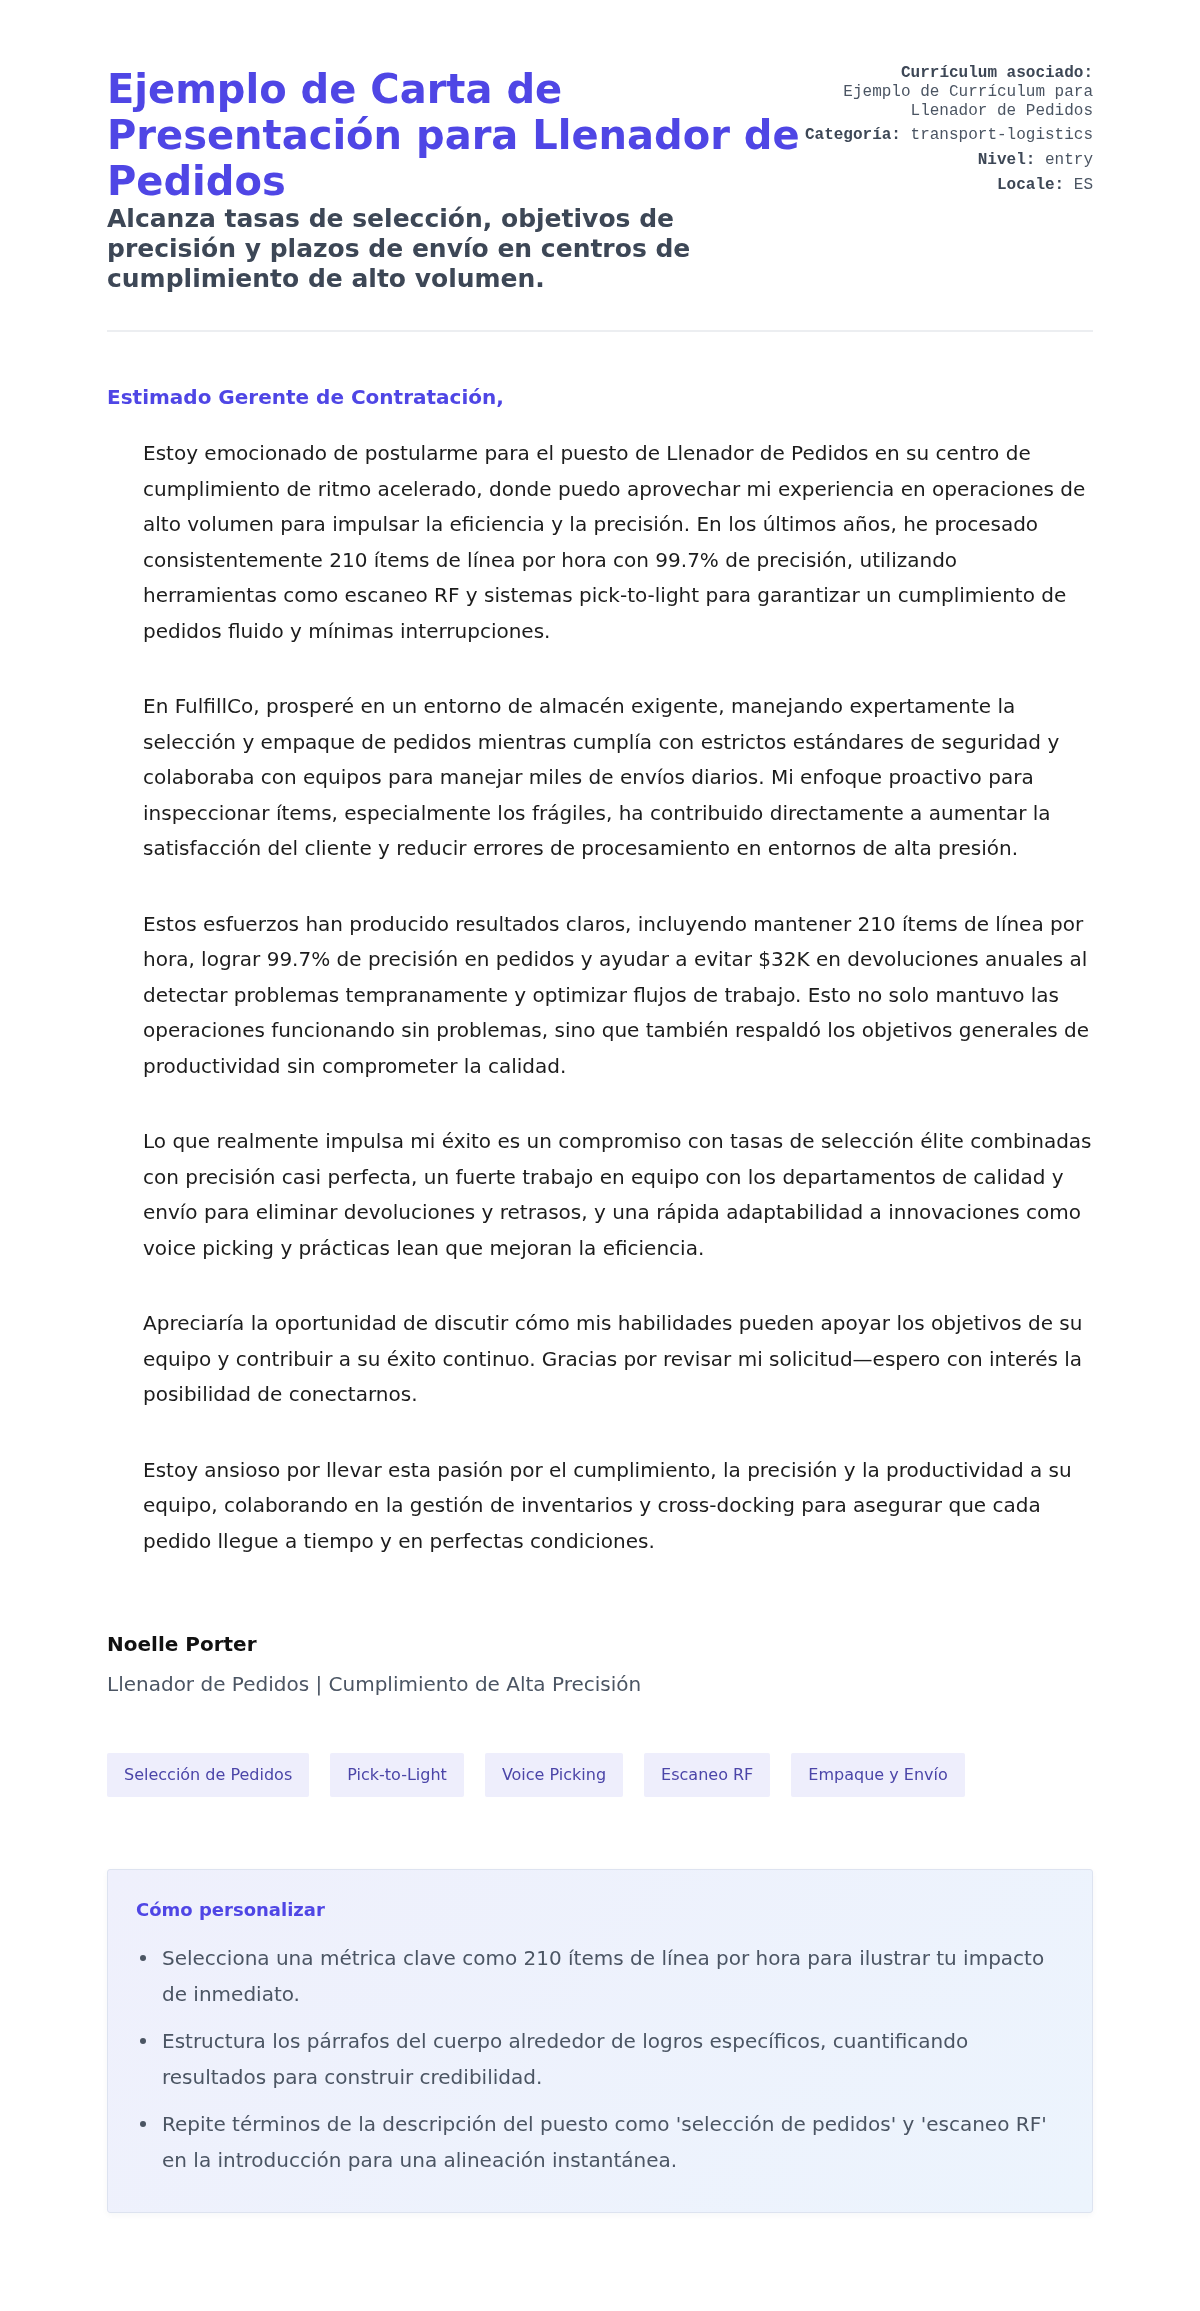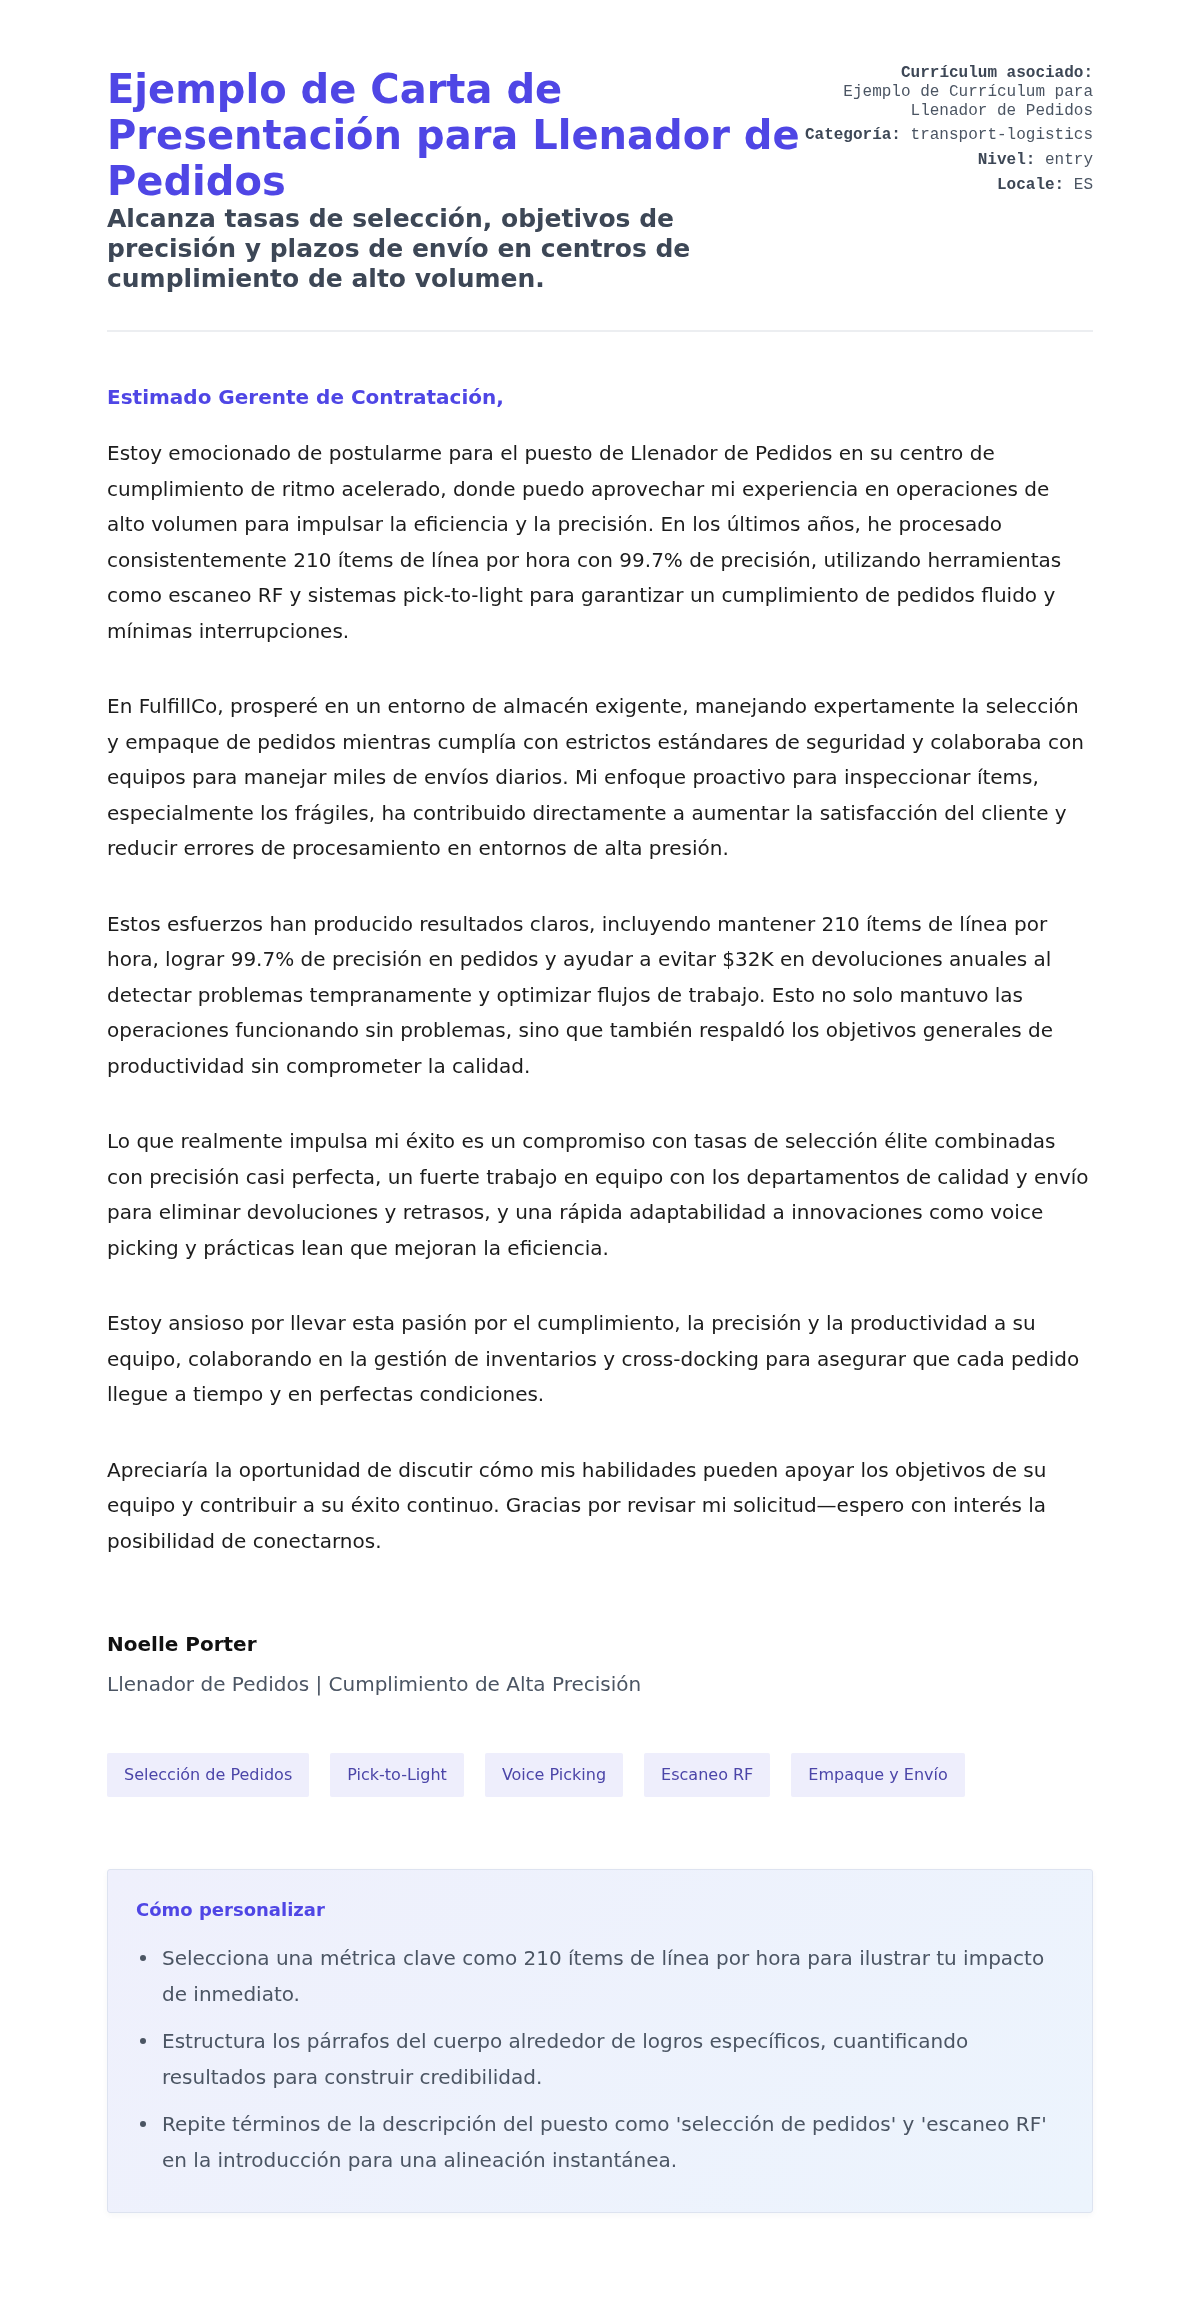--- a/index.html
+++ b/index.html
@@ -53,20 +53,21 @@
     font-size: 20px;
     font-weight: bold;
     color: #4f46e5;
     line-height: 26px;
   }
   .body-para {
     margin-top: 26px;
     font-size: 20px;
     line-height: 35.5px;
     color: #1c1c1c;
+    margin-left: 36px;
   }
   .body-para + .body-para { margin-top: 40px; }
   .signature { margin-top: 72px; }
   .sig-name {
     font-size: 20px;
     font-weight: bold;
     color: #111111;
     line-height: 26px;
   }
   .sig-title {
@@ -154,22 +155,22 @@
       </div>
     </div>
   </header>
 
   <section>
     <p class="greeting">Estimado Gerente de Contratación,</p>
     <p class="body-para">Estoy emocionado de postularme para el puesto de Llenador de Pedidos en su centro de cumplimiento de ritmo acelerado, donde puedo aprovechar mi experiencia en operaciones de alto volumen para impulsar la eficiencia y la precisión. En los últimos años, he procesado consistentemente 210 ítems de línea por hora con 99.7% de precisión, utilizando herramientas como escaneo RF y sistemas pick-to-light para garantizar un cumplimiento de pedidos fluido y mínimas interrupciones.</p>
     <p class="body-para">En FulfillCo, prosperé en un entorno de almacén exigente, manejando expertamente la selección y empaque de pedidos mientras cumplía con estrictos estándares de seguridad y colaboraba con equipos para manejar miles de envíos diarios. Mi enfoque proactivo para inspeccionar ítems, especialmente los frágiles, ha contribuido directamente a aumentar la satisfacción del cliente y reducir errores de procesamiento en entornos de alta presión.</p>
     <p class="body-para">Estos esfuerzos han producido resultados claros, incluyendo mantener 210 ítems de línea por hora, lograr 99.7% de precisión en pedidos y ayudar a evitar $32K en devoluciones anuales al detectar problemas tempranamente y optimizar flujos de trabajo. Esto no solo mantuvo las operaciones funcionando sin problemas, sino que también respaldó los objetivos generales de productividad sin comprometer la calidad.</p>
     <p class="body-para">Lo que realmente impulsa mi éxito es un compromiso con tasas de selección élite combinadas con precisión casi perfecta, un fuerte trabajo en equipo con los departamentos de calidad y envío para eliminar devoluciones y retrasos, y una rápida adaptabilidad a innovaciones como voice picking y prácticas lean que mejoran la eficiencia.</p>
+    <p class="body-para">Apreciaría la oportunidad de discutir cómo mis habilidades pueden apoyar los objetivos de su equipo y contribuir a su éxito continuo. Gracias por revisar mi solicitud—espero con interés la posibilidad de conectarnos.</p>
     <p class="body-para">Estoy ansioso por llevar esta pasión por el cumplimiento, la precisión y la productividad a su equipo, colaborando en la gestión de inventarios y cross-docking para asegurar que cada pedido llegue a tiempo y en perfectas condiciones.</p>
-    <p class="body-para">Apreciaría la oportunidad de discutir cómo mis habilidades pueden apoyar los objetivos de su equipo y contribuir a su éxito continuo. Gracias por revisar mi solicitud—espero con interés la posibilidad de conectarnos.</p>
 
     <div class="signature">
       <div class="sig-name">Noelle Porter</div>
       <div class="sig-title">Llenador de Pedidos | Cumplimiento de Alta Precisión</div>
     </div>
   </section>
 
   <div class="tags">
     <span class="tag">Selección de Pedidos</span>
     <span class="tag">Pick-to-Light</span>

